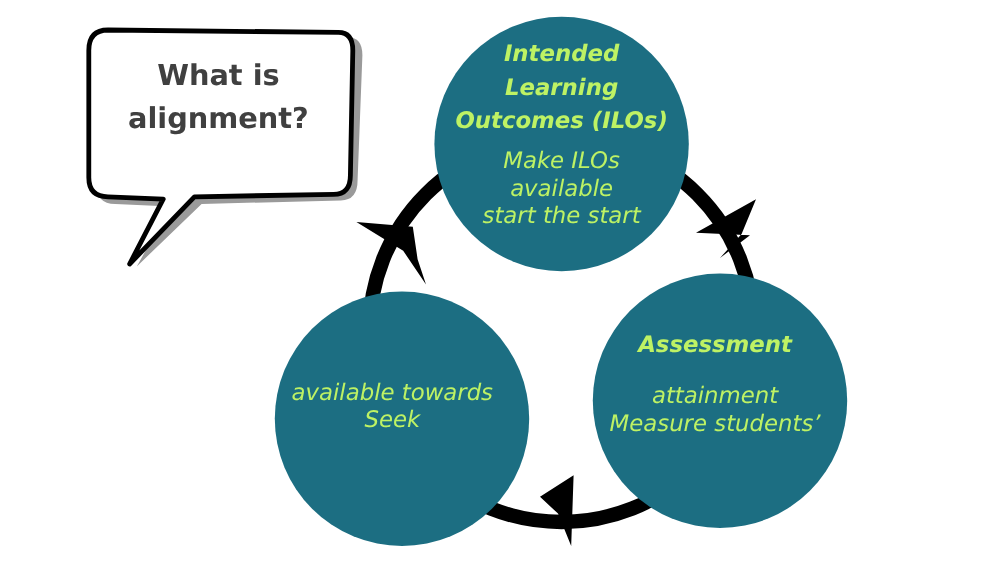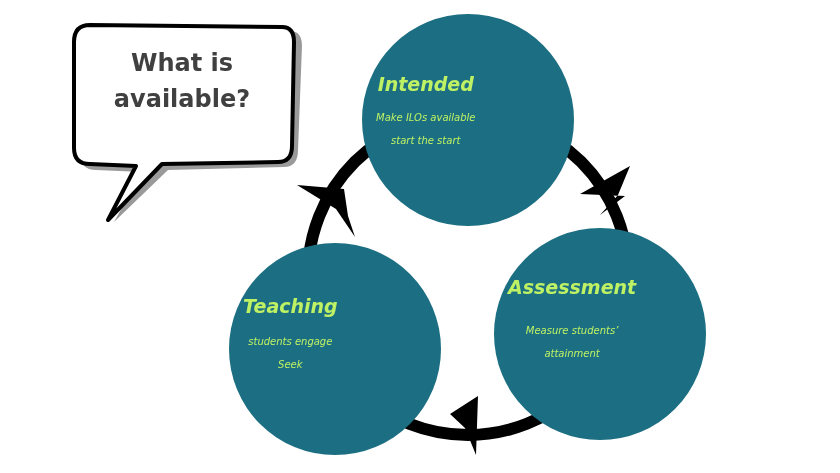--- a/index.html
+++ b/index.html
@@ -3,21 +3,21 @@
 <meta charset="utf-8">
 <style>
   html, body { margin:0; padding:0; background:#ffffff; }
   body { width:840px; height:473px; position:relative; overflow:hidden; font-family:"DejaVu Sans", sans-serif; }
   svg.ring { position:absolute; left:0; top:0; }
   .bubble-text { position:absolute; left:82px; top:45px; width:200px; text-align:center;
     font-family:"DejaVu Sans", sans-serif; font-weight:bold; font-size:24px; line-height:36px; color:#404040; }
   .node { position:absolute; width:212px; height:212px; border-radius:50%; background:#1c6e82;
     color:#bef264; text-align:center; display:flex; flex-direction:column; align-items:flex-start; justify-content:center; box-sizing:border-box; padding:0 14px;font-style:italic; }
   .node .title { font-weight:bold; font-size:19px; line-height:28px; }
-  .node .desc { font-size:10px; line-height:23px; margin-top:10px; }
+  .node .desc { font-size:19px; line-height:23px; margin-top:10px; }
   #node-ilo { left:362px; top:14px; }
   #node-ilo .desc { margin-top:8px; }
   #node-ilo .inner { margin-top:-18px; }
   #node-teach { left:229px; top:243px; }
   #node-teach .inner { margin-top:-30px; }
   #node-assess { left:494px; top:228px; }
   #node-assess .inner { margin-top:-30px; }
   #node-assess .desc { margin-top:18px; }
 </style>
 </head>
@@ -37,50 +37,49 @@
   <g>
     <path d="M630,166 L618,195 L600,215 L625,196 L580,194 Z" fill="#000"></path>
   </g>
   <g>
     <path d="M478,396 L476,455 L465,428 L450,414 Z" fill="#000"></path>
   </g>
 </svg>
 
 <div class="bubble-text">
   <div>What is</div>
-  <div>available?</div>
+  <div>alignment?</div>
 </div>
 
 <div class="node" id="node-ilo">
   <div class="inner">
     <div class="title">
       <div>Intended</div>
+      <div>Learning</div>
+      <div>Outcomes (ILOs)</div>
     </div>
     <div class="desc">
       <div>Make ILOs available</div>
       <div>start the start</div>
     </div>
   </div>
 </div>
 
 <div class="node" id="node-assess">
   <div class="inner">
     <div class="title">
       <div>Assessment</div>
     </div>
     <div class="desc">
+      <div>attainment</div>
       <div>Measure students’</div>
-      <div>attainment</div>
     </div>
   </div>
 </div>
 
 <div class="node" id="node-teach">
   <div class="inner">
-    <div class="title">
-      <div>Teaching</div>
-    </div>
     <div class="desc">
-      <div>students engage</div>
+      <div>available towards</div>
       <div>Seek</div>
     </div>
   </div>
 </div>
 
 </body></html>

